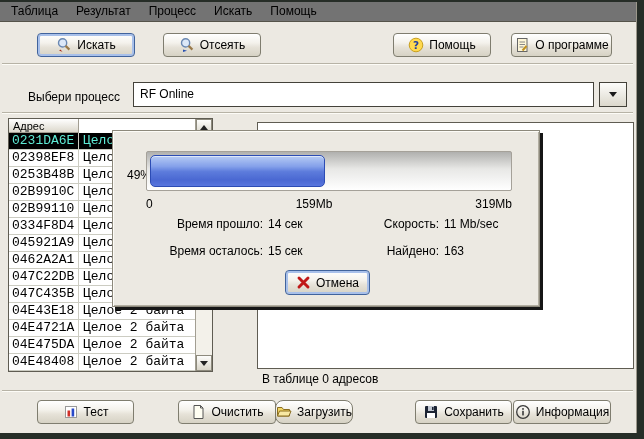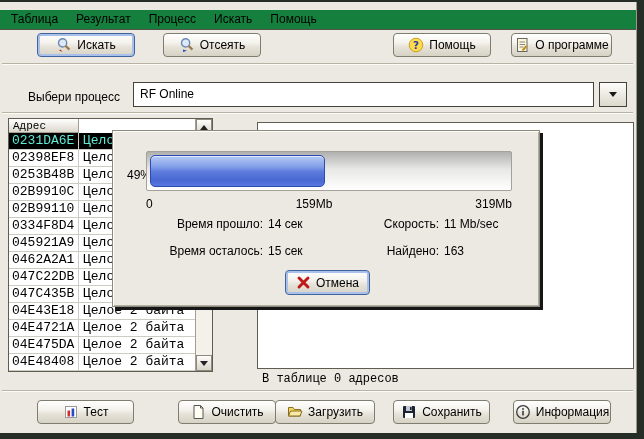--- a/index.html
+++ b/index.html
@@ -3,22 +3,22 @@
 <meta charset="utf-8">
 <style>
   * { margin:0; padding:0; box-sizing:border-box; }
   html,body { width:644px; height:439px; }
   body { font-family:"Liberation Sans",sans-serif; font-size:12px; color:#000; }
   .screen { position:relative; width:644px; height:439px; background:#262d27; overflow:hidden; }
   .window { position:absolute; left:0; top:2px; width:637px; height:431px; background:#ece9e2;
             border-right:1px solid #9b978b; }
 
   
-  .menubar { position:absolute; left:0; top:8px; width:100%; height:20px; display:flex;
-             align-items:center; padding-left:2px; border-bottom:1px solid #55534a; background:#15803d; }
+  .menubar { position:absolute; left:0; top:0; width:100%; height:20px; display:flex;
+             align-items:center; padding-left:2px; border-bottom:1px solid #55534a; background:#737373; }
   .menu-item { padding:2px 9px 3px 9px; cursor:default; }
 
   
   .btn { position:absolute; height:24px; display:flex; align-items:center; justify-content:center;
          gap:5px; border:1px solid #7f7d6f; border-radius:4px; cursor:default;
          background:linear-gradient(180deg,#ffffff 0%,#f4f2ec 40%,#e6e2d8 60%,#d6d2c4 100%);
          box-shadow:inset 0 1px 0 #ffffff; font-size:12px; white-space:nowrap; }
   .btn.focused { border:1px solid #40639c; box-shadow:inset 0 0 0 2px #a8c0ea, inset 0 1px 0 #ffffff; }
   .btn svg { flex:0 0 auto; }
 
@@ -35,41 +35,41 @@
                display:flex; align-items:center; justify-content:center; }
   .arrow-down { width:0; height:0; border-left:4px solid transparent; border-right:4px solid transparent;
                 border-top:5px solid #1a1a1a; }
 
   
   .listbox { position:absolute; left:8px; top:116px; width:205px; height:254px;
              border:1px solid #5f5c52; background:#fff; display:flex; }
   .list-main { width:186px; display:flex; flex-direction:column; }
   .lheader { display:flex; height:15px; font-size:11px; }
   .hcell { background:linear-gradient(180deg,#ffffff,#dcd8cc); border-right:1px solid #a29e92;
-           border-bottom:1px solid #a29e92; padding:1px 0 0 4px;font-family:Liberation Mono, monospace; }
+           border-bottom:1px solid #a29e92; padding:1px 0 0 4px; }
   .hcell.h-addr { width:70px; }
   .hcell.h-type { flex:1; }
   .trow { display:flex; height:17px; border-bottom:1px solid #ccccc2;
           font-family:"Liberation Mono",monospace; font-size:13px; line-height:16px; }
   .c-addr { width:70px; padding-left:3px; border-right:1px solid #ccccc2; overflow:hidden; }
   .c-type { flex:1; padding-left:4px; overflow:hidden; white-space:nowrap; }
   .trow.sel { background:#000; color:#5eead4; }
   .vscroll { width:17px; background:#f3f1ea; border-left:1px solid #a29e92;
              display:flex; flex-direction:column; justify-content:space-between; }
   .sbtn { height:16px; border:1px solid #8d8a7d; background:linear-gradient(180deg,#fdfdfb,#d8d4c8);
           display:flex; align-items:center; justify-content:center; }
   .tri-up { width:0;height:0;border-left:4px solid transparent;border-right:4px solid transparent;
             border-bottom:5px solid #222; }
   .tri-dn { width:0;height:0;border-left:4px solid transparent;border-right:4px solid transparent;
             border-top:5px solid #222; }
 
   
   .results-panel { position:absolute; left:257px; top:120px; width:377px; height:247px;
                    background:#fff; border:1px solid #5f5c52; }
-  .status-line { position:absolute; left:262px; top:370px;font-family:Liberation Mono, monospace; }
+  .status-line { position:absolute; left:262px; top:370px; }
 
   
   .dialog { position:absolute; left:112px; top:128px; width:428px; height:177px; background:#ece9e2;
             border:1px solid #8d897c;
             box-shadow:inset 1px 1px 0 #fdfcf7, inset -1px -1px 0 #b2aea1, 3px 3px 0 #161616; }
   .pct { position:absolute; left:6px; top:37px; width:32px; text-align:right; }
   .trough { position:absolute; left:33px; top:20px; width:366px; height:40px;
             border:1px solid #a5a199; border-radius:2px; padding:3px;
             background:linear-gradient(180deg,#b0b0ae 0%,#e8e8e6 45%,#ffffff 100%); }
   .fill { height:100%; border:1px solid #2c4cb4; border-radius:5px;
@@ -238,29 +238,29 @@
     </div>
 
     <div class="btn" style="left:155px; top:398px; width:98px;margin-left:23px;">
       <svg width="16" height="16" viewBox="0 0 16 16">
         <path d="M4 1.5 H10.5 L13 4 V14.5 H4 Z" fill="#fffef2" stroke="#555"></path>
         <path d="M10.5 1.5 V4 H13" fill="none" stroke="#555"></path>
       </svg>
       <span>Очистить</span>
     </div>
 
-    <div class="btn" style="left:275px; top:398px; width:100px;">
+    <div class="btn" style="left:275px; top:398px; width:78px;border-radius:8px;">
       <svg width="16" height="16" viewBox="0 0 16 16">
         <path d="M1.5 3.5 H6 L7.5 5.5 H13.5 V12 H1.5 Z" fill="#f2d564" stroke="#8a6d1f"></path>
         <path d="M3.5 7 H15 L13 12 H1.5 Z" fill="#f8e9a4" stroke="#8a6d1f"></path>
       </svg>
       <span>Загрузить</span>
     </div>
 
-    <div class="btn" style="left:393px; top:398px; width:97px;">
+    <div class="btn" style="left:415px; top:398px; width:97px;">
       <svg width="16" height="16" viewBox="0 0 16 16">
         <rect x="2" y="2" width="12" height="12" rx="1" fill="#1c2434"></rect>
         <rect x="5" y="2" width="6" height="5" fill="#c2c8d2"></rect>
         <rect x="9" y="3" width="1.6" height="3" fill="#1c2434"></rect>
         <rect x="4" y="9" width="8" height="5" fill="#fff"></rect>
       </svg>
       <span>Сохранить</span>
     </div>
 
     <div class="btn" style="left:513px; top:398px; width:98px;">

